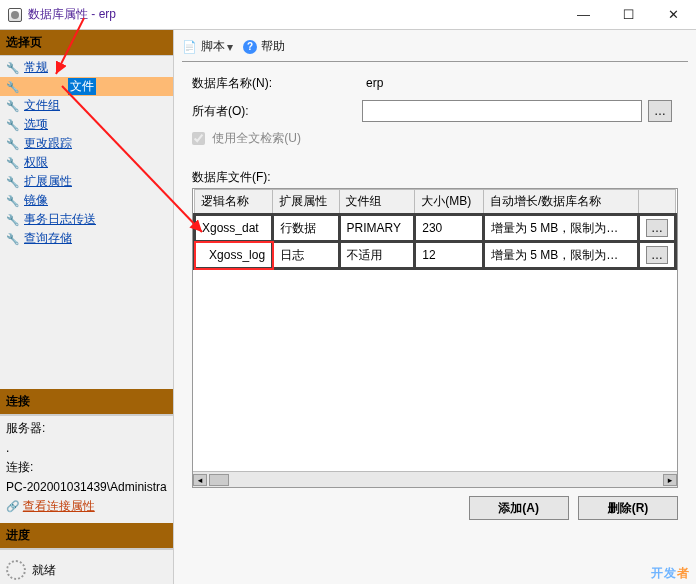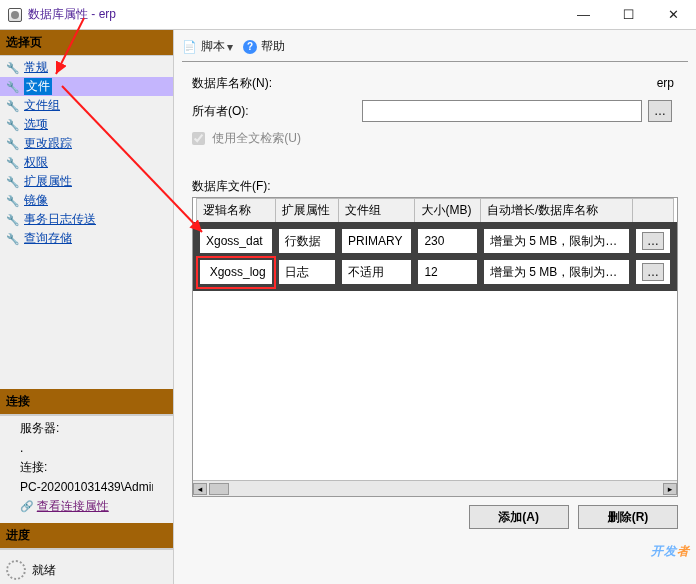--- a/index.html
+++ b/index.html
@@ -13,66 +13,66 @@
 .titlebar .winbtn { width: 45px; height: 29px; display: flex; align-items: center; justify-content: center; color: #222; font-size: 13px; }
 
 .container { display: flex; height: 554px; }
 .sidebar { width: 174px; background: #f0f0f0; border-right: 1px solid #ccc; display:flex; flex-direction:column; }
 .panel-header { padding: 4px 6px; font-weight: bold; border-bottom: 1px solid #ccc; background:#a16207; }
 .navlist { padding: 2px 0; }
 .navitem { display: flex; align-items: center; padding: 1px 6px; cursor: pointer; }
 .navitem .wrench { width: 14px; height: 14px; margin-right: 4px; display:inline-block; position:relative;}
 .navitem .wrench::before{content:"🔧";font-size:11px;line-height:14px;color:#555;}
 .navitem a { color: #0645ad; text-decoration: underline; }
-.navitem.selected { background: #c4b5fd;}
+.navitem.selected { background: #fdba74; gap: 44px;}
 .navitem.selected a{ color:#fff; background:#0078d7; padding:0 2px; text-decoration:none;}
 
 .spacer { flex:1; }
-.conn-block { border-top:1px solid #ccc; padding:4px 20px; }
+.conn-block { border-top:1px solid #ccc; padding:4px 6px; }
 .conn-block .row{margin-bottom:4px;}
-.conn-block a{color:#701a75;text-decoration:underline;}
+.conn-block a{color:#c2410c;text-decoration:underline;}
 .conn-block .cogicon::before{content:"🔗 ";font-size:11px;color:#555;}
 .progress-block{border-top:1px solid #ccc;padding:4px 6px;}
 .progress-block .spinner{display:inline-block;width:20px;height:20px;border:2px dotted #999;border-radius:50%;margin-right:6px;vertical-align:middle;}
 .progress-block .status{margin-top:6px;display:flex;align-items:center;}
 
 .main { flex:1; background:#f7f7f7; padding:6px 8px; display:flex; flex-direction:column; position:relative;}
 .toolbar{display:flex;align-items:center;padding:2px 0 6px;border-bottom:1px solid #999;}
 .toolbar .tb-icon{margin-right:4px;}
 .toolbar .label{display:flex;align-items:center;margin-right:10px;color:#222;}
 .toolbar .dd{margin-left:2px;color:#444;}
 .help-ic{display:inline-block;width:14px;height:14px;border-radius:50%;background:#3b8dff;color:#fff;text-align:center;line-height:14px;font-size:10px;margin-right:4px;font-weight:bold;}
 
 .form{padding:12px 10px 4px;}
 .form-row{display:flex;align-items:center;margin-bottom:8px;}
 .form-row .flabel{width:170px;}
-.form-row .fval{flex:1;text-align:right;}
+.form-row .fval{flex:1;}
 .form-row input[type=text]{width:280px;height:22px;border:1px solid #888;padding:0 4px;}
 .form-row .browse-btn{width:24px;height:22px;margin-left:6px;background:#e0e0e0;border:1px solid #888;text-align:center;line-height:20px;cursor:pointer;}
 .form-row .static{padding:2px 4px;}
 .chk-row input{margin-right:4px;vertical-align:middle;}
 .chk-row{margin:2px 0 10px 0;color:#888;}
 
-.section-label{margin:17px 10px 2px;}
+.section-label{margin:8px 10px 2px;}
 .grid-wrap{margin:0 10px;border:1px solid #999;background:#fff;height:300px;overflow:auto;position:relative;}
 table.grid{border-collapse:collapse;width:100%;border-radius:27px;}
 table.grid th{background:#f0f0f0;border:1px solid #bbb;padding:3px 6px;text-align:left;font-weight:normal;}
-table.grid td{border:7px solid #404040;padding:3px 6px;}
+table.grid td{border:3px solid #404040;padding:3px 6px;}
 .cell-btn{width:22px;height:18px;background:#e0e0e0;border:1px solid #888;text-align:center;line-height:16px;cursor:pointer;}
 .hl-red{outline:2px solid #ff2a2a;outline-offset:-1px;text-align:right;}
 .scroll-h{position:absolute;left:0;right:0;bottom:0;height:16px;background:#e8e8e8;border-top:1px solid #bbb;}
 .scroll-h .thumb{position:absolute;left:2px;top:2px;width:20px;height:12px;background:#ccc;border:1px solid #999;}
 .scroll-h .arrow{position:absolute;top:2px;width:14px;height:12px;background:#ccc;border:1px solid #999;text-align:center;line-height:10px;font-size:9px;}
 .scroll-h .arrow.left{left:0;}
 .scroll-h .arrow.right{right:0;}
 
 .btnbar{margin:8px 10px 0;text-align:right;}
 .btnbar button{width:100px;height:24px;background:#e6e6e6;border:1px solid #888;margin-left:6px;cursor:pointer;font-weight:bold;}
 
-.watermark{position:absolute;right:6px;bottom:22px;font-size:26px;font-weight:bold;letter-spacing:1px;pointer-events:none;font-style:italic;}
+.watermark{position:absolute;right:6px;bottom:0;font-size:26px;font-weight:bold;letter-spacing:1px;pointer-events:none;}
 .watermark .c1{color:#6fb4ff;}
 .watermark .c2{color:#ff9a3c;}
 
 .annot-arrow{position:absolute;pointer-events:none;z-index:5;}
 </style>
 </head>
 <body>
 
 <div class="titlebar">
   <span class="icon"></span>

